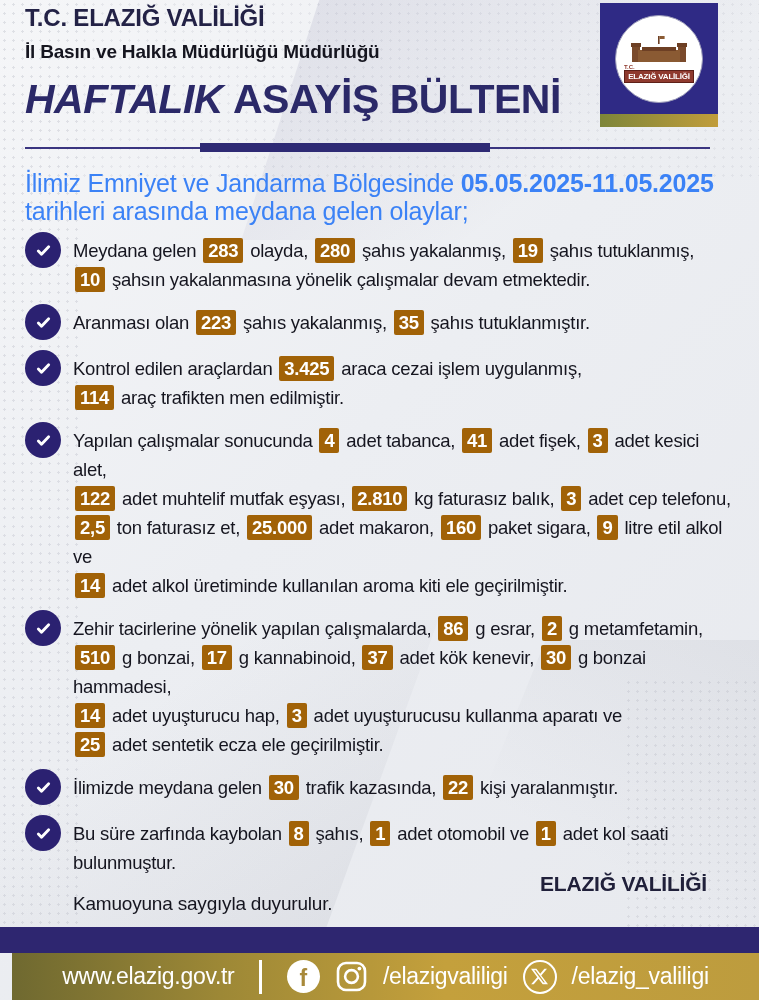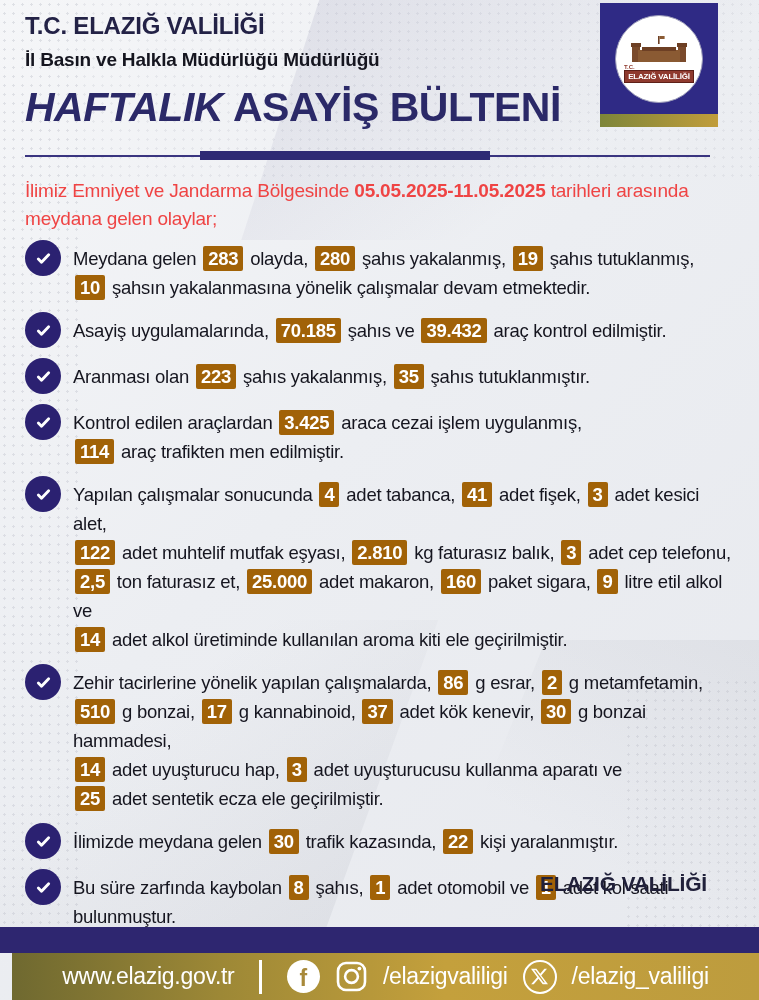--- a/index.html
+++ b/index.html
@@ -29,21 +29,21 @@
     position:absolute; bottom:60px; left:-120px; width:500px; height:320px;
     background:linear-gradient(315deg, rgba(120,124,140,0.10), rgba(120,124,140,0) 60%);
     transform:skewX(-20deg); pointer-events:none;
   }
   .bg-diag3 {
     position:absolute; top:640px; right:-80px; width:360px; height:330px;
     background:linear-gradient(205deg, rgba(160,163,175,0.18), rgba(160,163,175,0) 65%);
     transform:skewX(-22deg); pointer-events:none;
   }
 
-  .content { position:relative; padding:12px 25px 0 25px; }
+  .content { position:relative; padding:4px 25px 0 25px; }
 
   
   .org-title { font-size:24px; font-weight:700; color:#232246; letter-spacing:-0.2px; }
   .org-subtitle { font-size:19px; font-weight:700; color:#15151f; margin-top:9px; letter-spacing:-0.2px; }
   .main-title { margin-top:13px; font-size:41px; color:#2b2968; letter-spacing:-0.5px; white-space:nowrap; }
   .main-title .t1 { font-weight:700;font-style:italic; }
   .main-title .t2 { font-weight:800; margin-left:10px; }
 
   
   .logo-block { position:absolute; top:3px; right:41px; width:118px; }
@@ -58,21 +58,21 @@
     font-size:8px; font-weight:700; padding:1px 3px; letter-spacing:-0.2px; white-space:nowrap;
   }
   .logo-tc { font-size:6px; color:#8f3a2e; font-weight:700; align-self:flex-start; margin-left:8px; }
 
   
   .divider { position:relative; height:9px; margin:20px 0 0 0; }
   .divider-line { position:absolute; left:0; right:24px; top:4px; height:1.5px; background:#3a3580; }
   .divider-bar { position:absolute; left:175px; width:290px; top:0; height:9px; background:#2e2a74; }
 
   
-  .intro { margin-top:17px; font-size:19px; line-height:28px; color:#ef4444; max-width:715px; letter-spacing:-0.2px; }
+  .intro { margin-top:17px; font-size:25px; line-height:28px; color:#3b82f6; max-width:715px; letter-spacing:-0.2px; }
   .intro strong { font-weight:800; }
 
   
   .bullets { margin-top:9px; }
   .bullet { display:flex; gap:12px; margin-bottom:12px; }
   .check {
     flex:none; width:36px; height:36px; border-radius:50%;
     background:#2b2171; display:flex; align-items:center; justify-content:center; margin-top:-2px;
   }
   .check svg { width:19px; height:19px; }
@@ -155,28 +155,20 @@
   <div class="intro">İlimiz Emniyet ve Jandarma Bölgesinde <strong>05.05.2025-11.05.2025</strong> tarihleri arasında meydana gelen olaylar;</div>
 
   <div class="bullets">
     <div class="bullet">
       <div class="check">
           <svg viewBox="0 0 24 24">
             <path d="M5.5 12.6l4 4.1L18.5 7.2" stroke="#fff" stroke-width="3.6" fill="none" stroke-linecap="round" stroke-linejoin="round"></path>
           </svg>
         </div>
       <div class="btxt">Meydana gelen <span class="hl">283</span> olayda, <span class="hl">280</span> şahıs yakalanmış, <span class="hl">19</span> şahıs tutuklanmış,<br><span class="hl">10</span> şahsın yakalanmasına yönelik çalışmalar devam etmektedir.</div>
-    </div>
-    <div class="bullet">
-      <div class="check">
-          <svg viewBox="0 0 24 24">
-            <path d="M5.5 12.6l4 4.1L18.5 7.2" stroke="#fff" stroke-width="3.6" fill="none" stroke-linecap="round" stroke-linejoin="round"></path>
-          </svg>
-        </div>
-      <div class="btxt">Asayiş uygulamalarında, <span class="hl">70.185</span> şahıs ve <span class="hl">39.432</span> araç kontrol edilmiştir.</div>
     </div>
     <div class="bullet">
       <div class="check">
           <svg viewBox="0 0 24 24">
             <path d="M5.5 12.6l4 4.1L18.5 7.2" stroke="#fff" stroke-width="3.6" fill="none" stroke-linecap="round" stroke-linejoin="round"></path>
           </svg>
         </div>
       <div class="btxt">Aranması olan <span class="hl">223</span> şahıs yakalanmış, <span class="hl">35</span> şahıs tutuklanmıştır.</div>
     </div>
     <div class="bullet">

